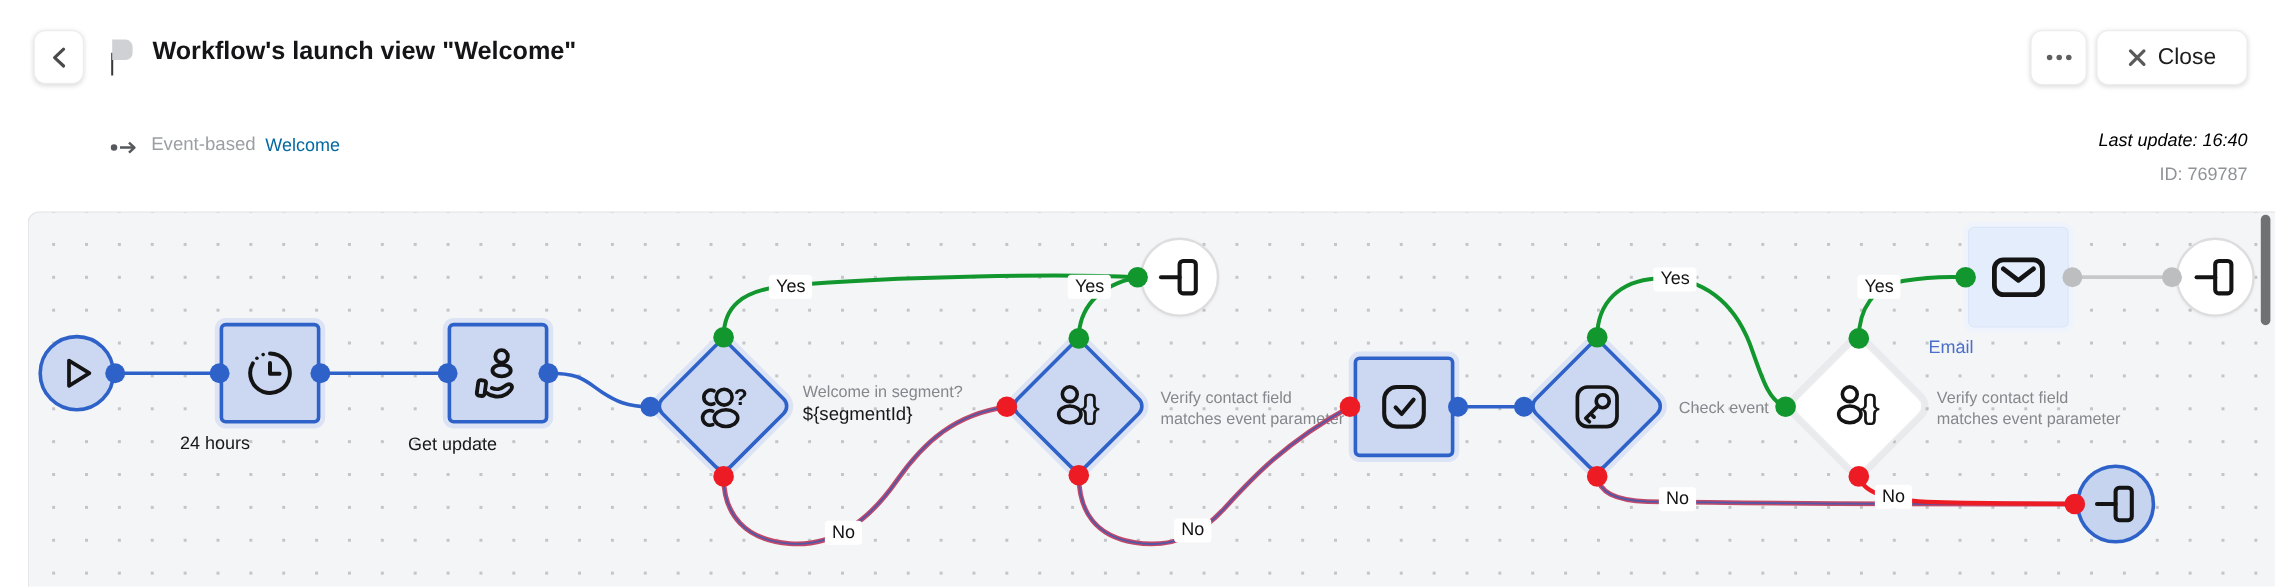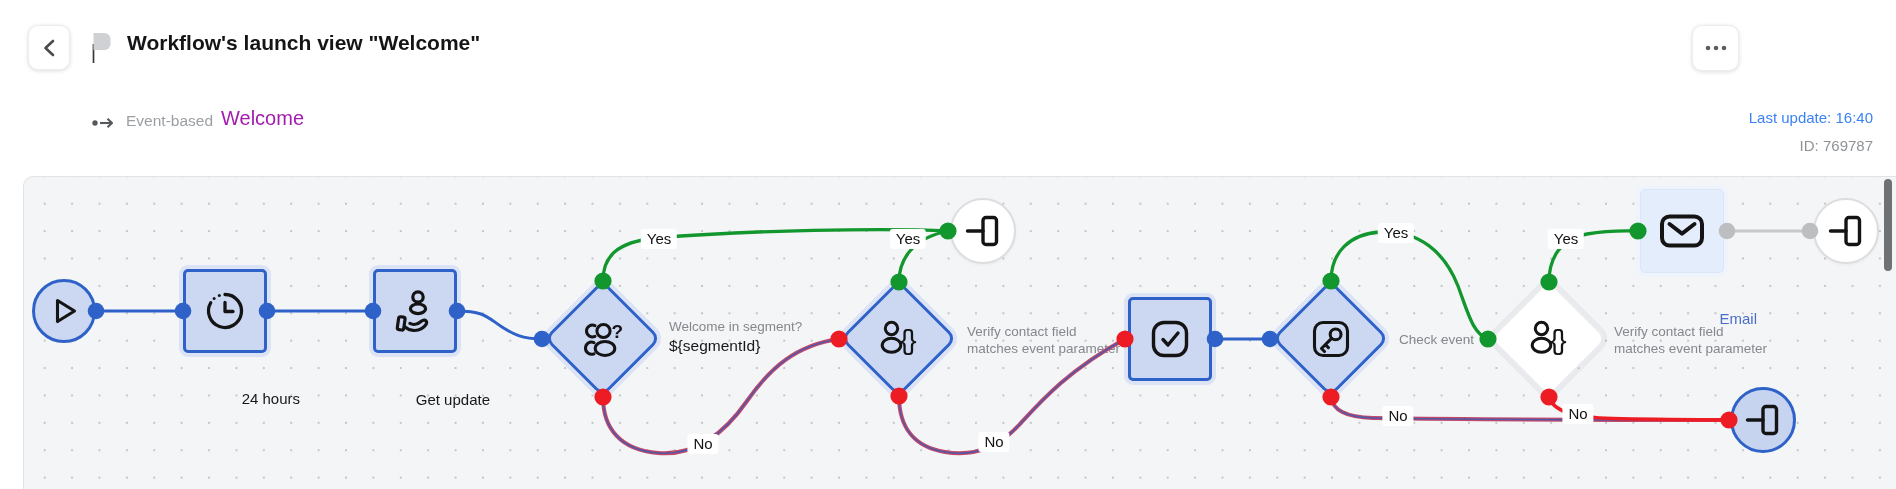--- a/index.html
+++ b/index.html
@@ -13,22 +13,22 @@
               box-shadow:0 1px 4px rgba(0,0,0,.14); display:flex; align-items:center;
               justify-content:center; cursor:pointer; }
   #back-btn   { left:28px;  top:25px; width:42px;  height:45px; }
   #more-btn   { left:1692px; top:25px; width:47px; height:46px; }
   #close-btn  { left:1747px; top:25px; width:126px; height:46px; gap:9px; }
   #close-btn .lbl { font-size:19px; color:#1d1d1f; }
   #page-title { position:absolute; left:127px; top:31px; font-size:21px; font-weight:700; color:#151517; }
   #flag-wrap  { position:absolute; left:90px; top:30px; }
   #subheader  { position:absolute; left:92px; top:110px; height:20px; display:flex; align-items:flex-end; }
   #subheader .type { margin-left:9px; font-size:15.5px; color:#9b9fa4; }
-  #subheader .name { margin-left:8px; font-size:20px; color:#a21caf; }
-  #meta-update { position:absolute; right:23px; top:109px; font-size:15px; color:#3b82f6; }
+  #subheader .name { margin-left:8px; font-size:15px; color:#0369a1; }
+  #meta-update { position:absolute; right:23px; top:109px; font-size:15px; color:#000000;font-style:italic; }
   #meta-id     { position:absolute; right:23px; top:137px; font-size:15px; color:#8f9397; }
 
   
   #canvas { position:absolute; left:23px; top:176px; width:1873px; height:313px;
             background:#f4f5f6;
             background-image:radial-gradient(circle,#c3c5c8 1.3px, transparent 1.5px);
             background-size:27.4px 27.4px; background-position:7px 13px;
             border-top:1px solid #e2e3e6; border-left:1px solid #e2e3e6;
             border-top-left-radius:10px; overflow:hidden; }
   svg.layer { position:absolute; left:0; top:0; pointer-events:none; }
@@ -47,21 +47,21 @@
              border:3px solid #2e62c9; border-radius:10px; transform:rotate(45deg);
              box-shadow:0 0 0 4px #dce3f5; cursor:pointer; }
   .diamond.white { background:#ffffff; border:2.5px solid #ebecee; box-shadow:0 0 0 4px rgba(125,135,155,.10); }
   .diamond .ic { position:absolute; inset:0; display:flex; align-items:center; justify-content:center;
                  transform:rotate(-45deg); }
   .circ { position:absolute; z-index:3; border-radius:50%; display:flex; align-items:center;
           justify-content:center; cursor:pointer; }
   .circ.start     { width:64px; height:64px; background:#ccd8f2; border:3px solid #2e62c9; }
   .circ.exitwhite { width:66px; height:66px; background:#fff; border:2px solid #dddddf; box-shadow:0 1px 3px rgba(0,0,0,.05); }
   .circ.exitblue  { width:66px; height:66px; background:#c6d4f0; border:3px solid #2e62c9; }
-  .node-label { position:absolute; z-index:2; width:150px; text-align:right; font-size:15px; color:#17181a;margin-top:29px; }
+  .node-label { position:absolute; z-index:2; width:150px; text-align:left; font-size:15px; color:#17181a; }
   .node-label.email { color:#4a6fc9; }
 
   #scrollbar { position:absolute; left:1884px; top:179px; width:8px; height:92px;
                background:#6f7275; border-radius:4px; z-index:9; cursor:pointer; }
   .ik { stroke:#141414; fill:none; stroke-linecap:round; stroke-linejoin:round; }
 </style>
 </head>
 <body>
 
 <div id="app">
@@ -81,20 +81,26 @@
     </span>
 
     <div id="page-title">Workflow's launch view "Welcome"</div>
 
     <div id="more-btn" class="card-btn">
       <svg width="24" height="8" viewBox="0 0 24 8">
         <circle cx="4" cy="4" r="2.3" fill="#5f5f5f"></circle>
           <circle cx="12" cy="4" r="2.3" fill="#5f5f5f"></circle>
           <circle cx="20" cy="4" r="2.3" fill="#5f5f5f"></circle>
       </svg>
+    </div>
+    <div id="close-btn" class="card-btn">
+      <svg width="16" height="16" viewBox="-8 -8 16 16">
+        <path d="M -5.6 -5.6 L 5.6 5.6 M 5.6 -5.6 L -5.6 5.6" stroke="#5a5a5a" stroke-width="2.7" stroke-linecap="round"></path>
+      </svg>
+      <span class="lbl">Close</span>
     </div>
 
     <div id="subheader">
       <svg width="25" height="14" viewBox="0 0 25 14">
         <circle cx="3" cy="7" r="2.7" fill="#55585c"></circle>
         <line x1="8" y1="7" x2="19.5" y2="7" stroke="#55585c" stroke-width="2.1"></line>
         <path d="M 15.5 2.8 L 20 7 L 15.5 11.2" fill="none" stroke="#55585c" stroke-width="2.1" stroke-linejoin="round"></path>
       </svg>
       <span class="type">Event-based</span>
       <span class="name">Welcome</span>

